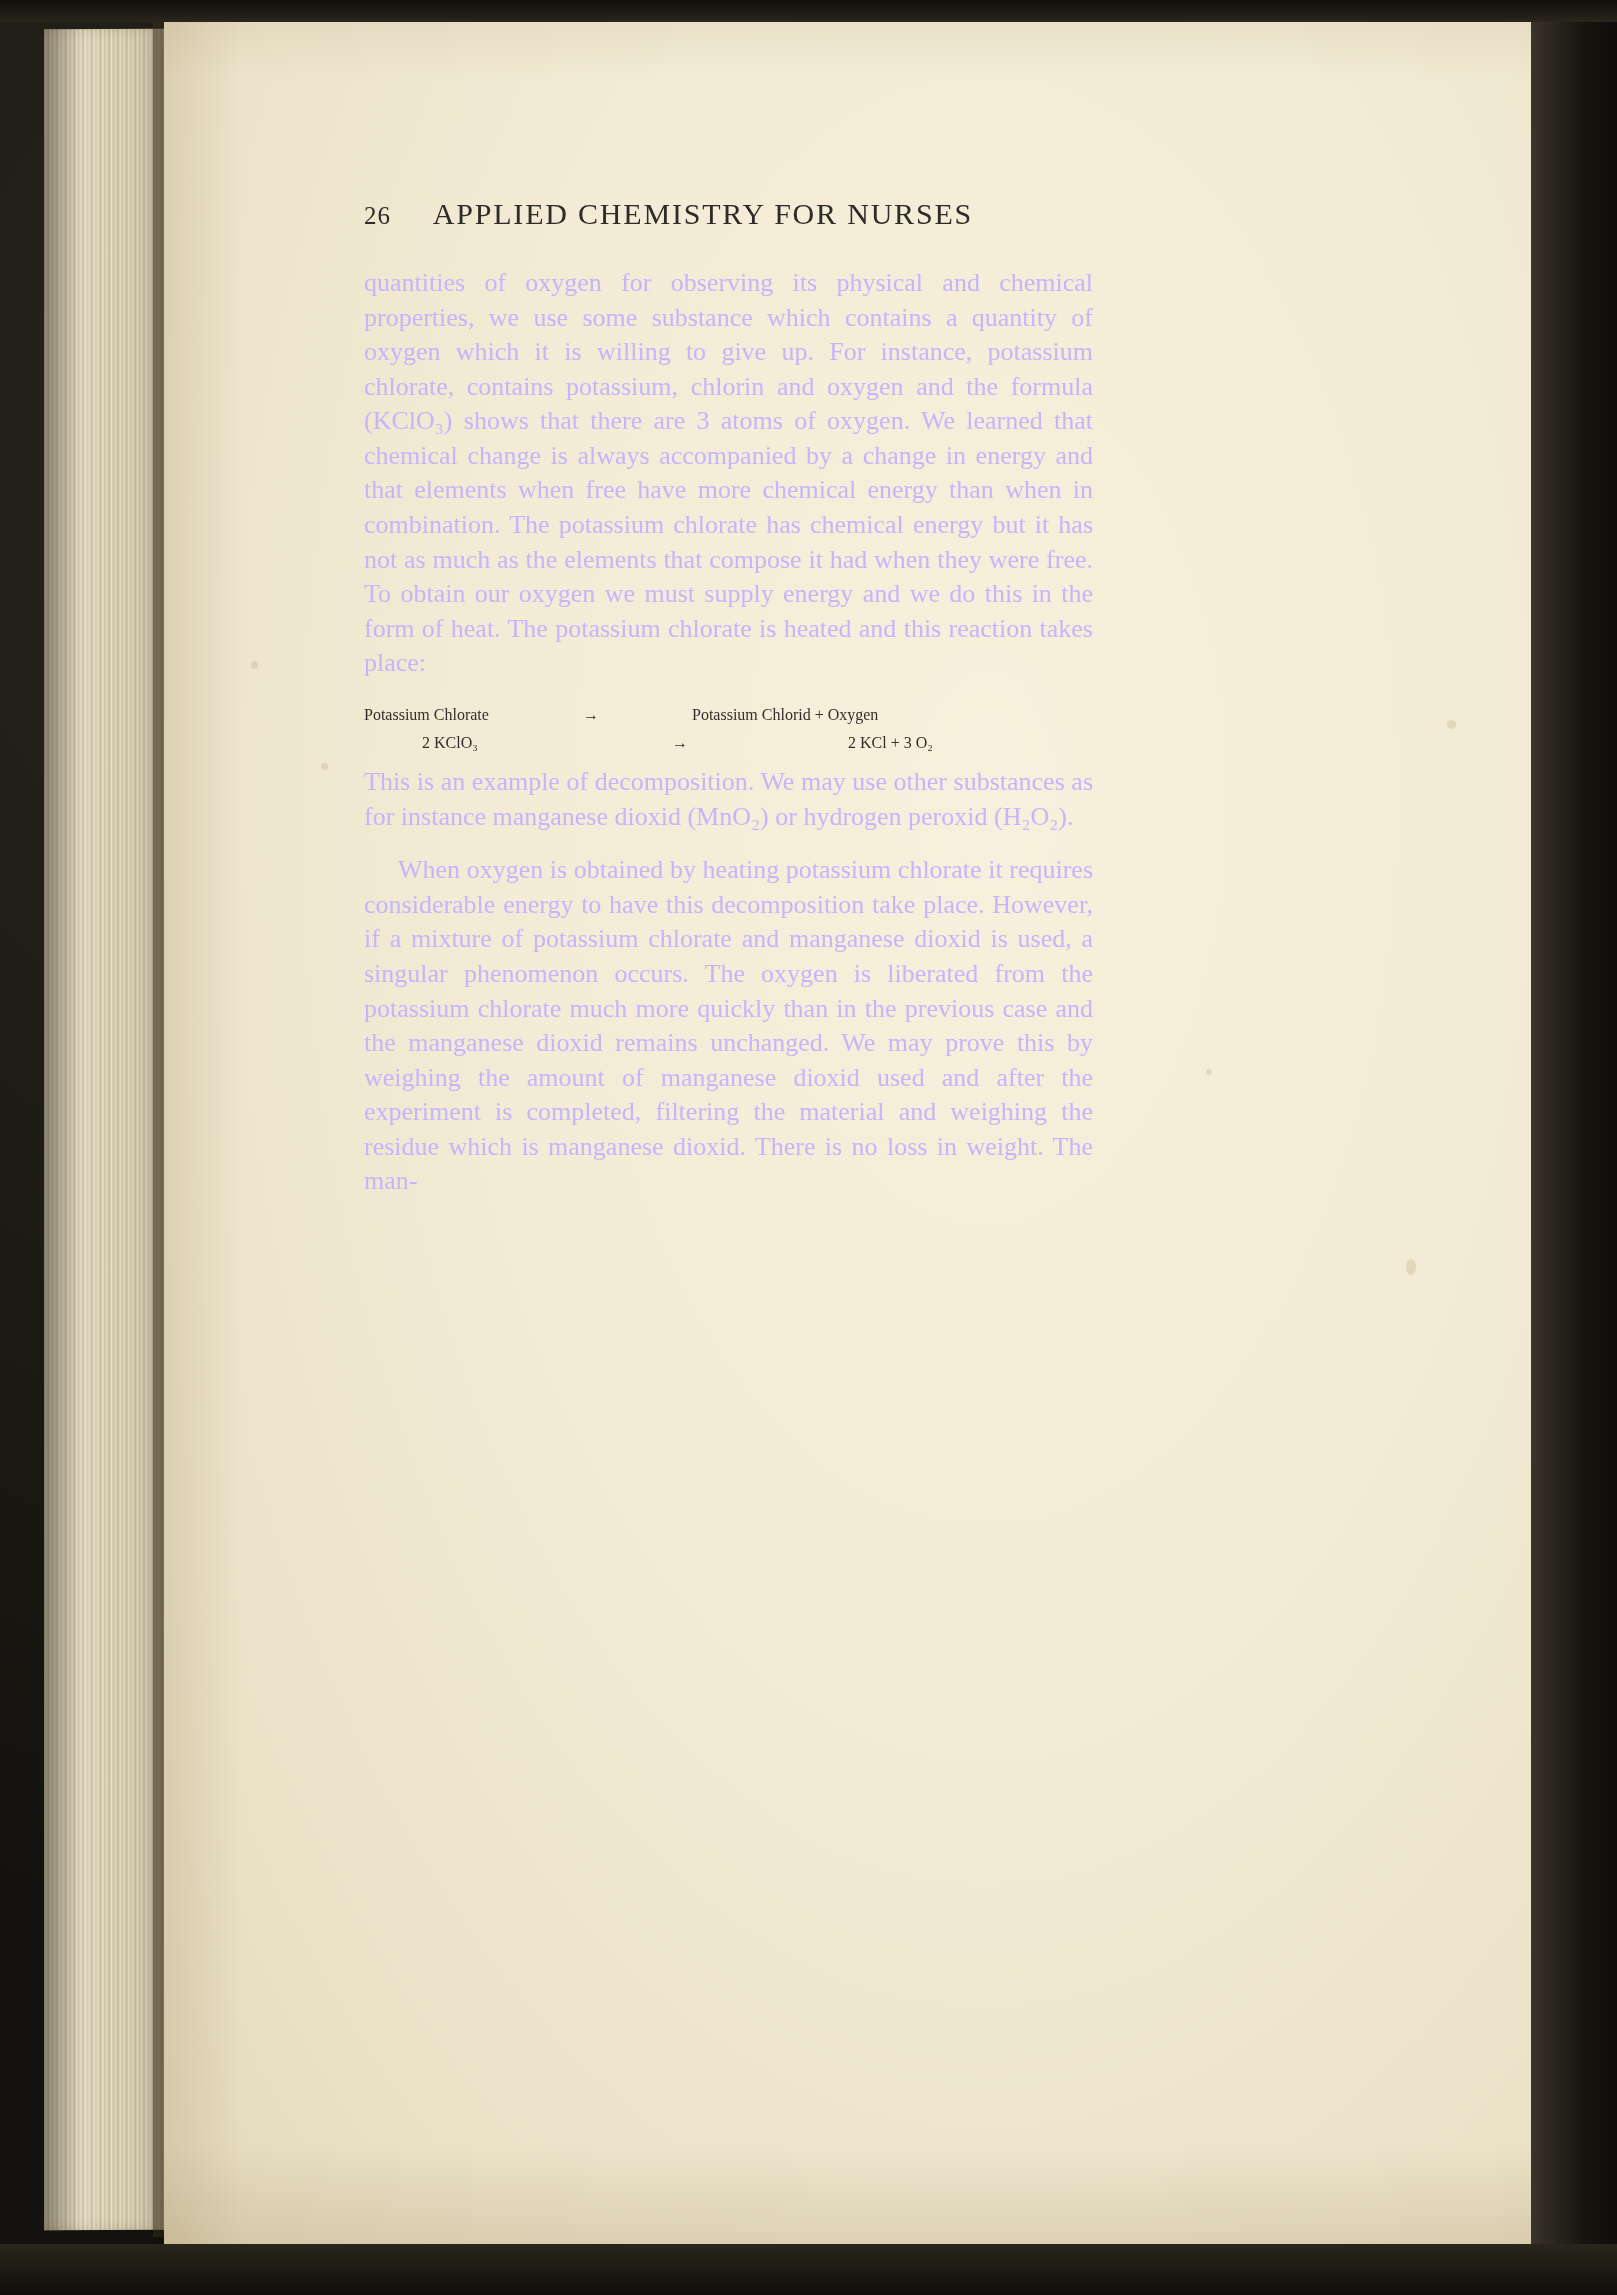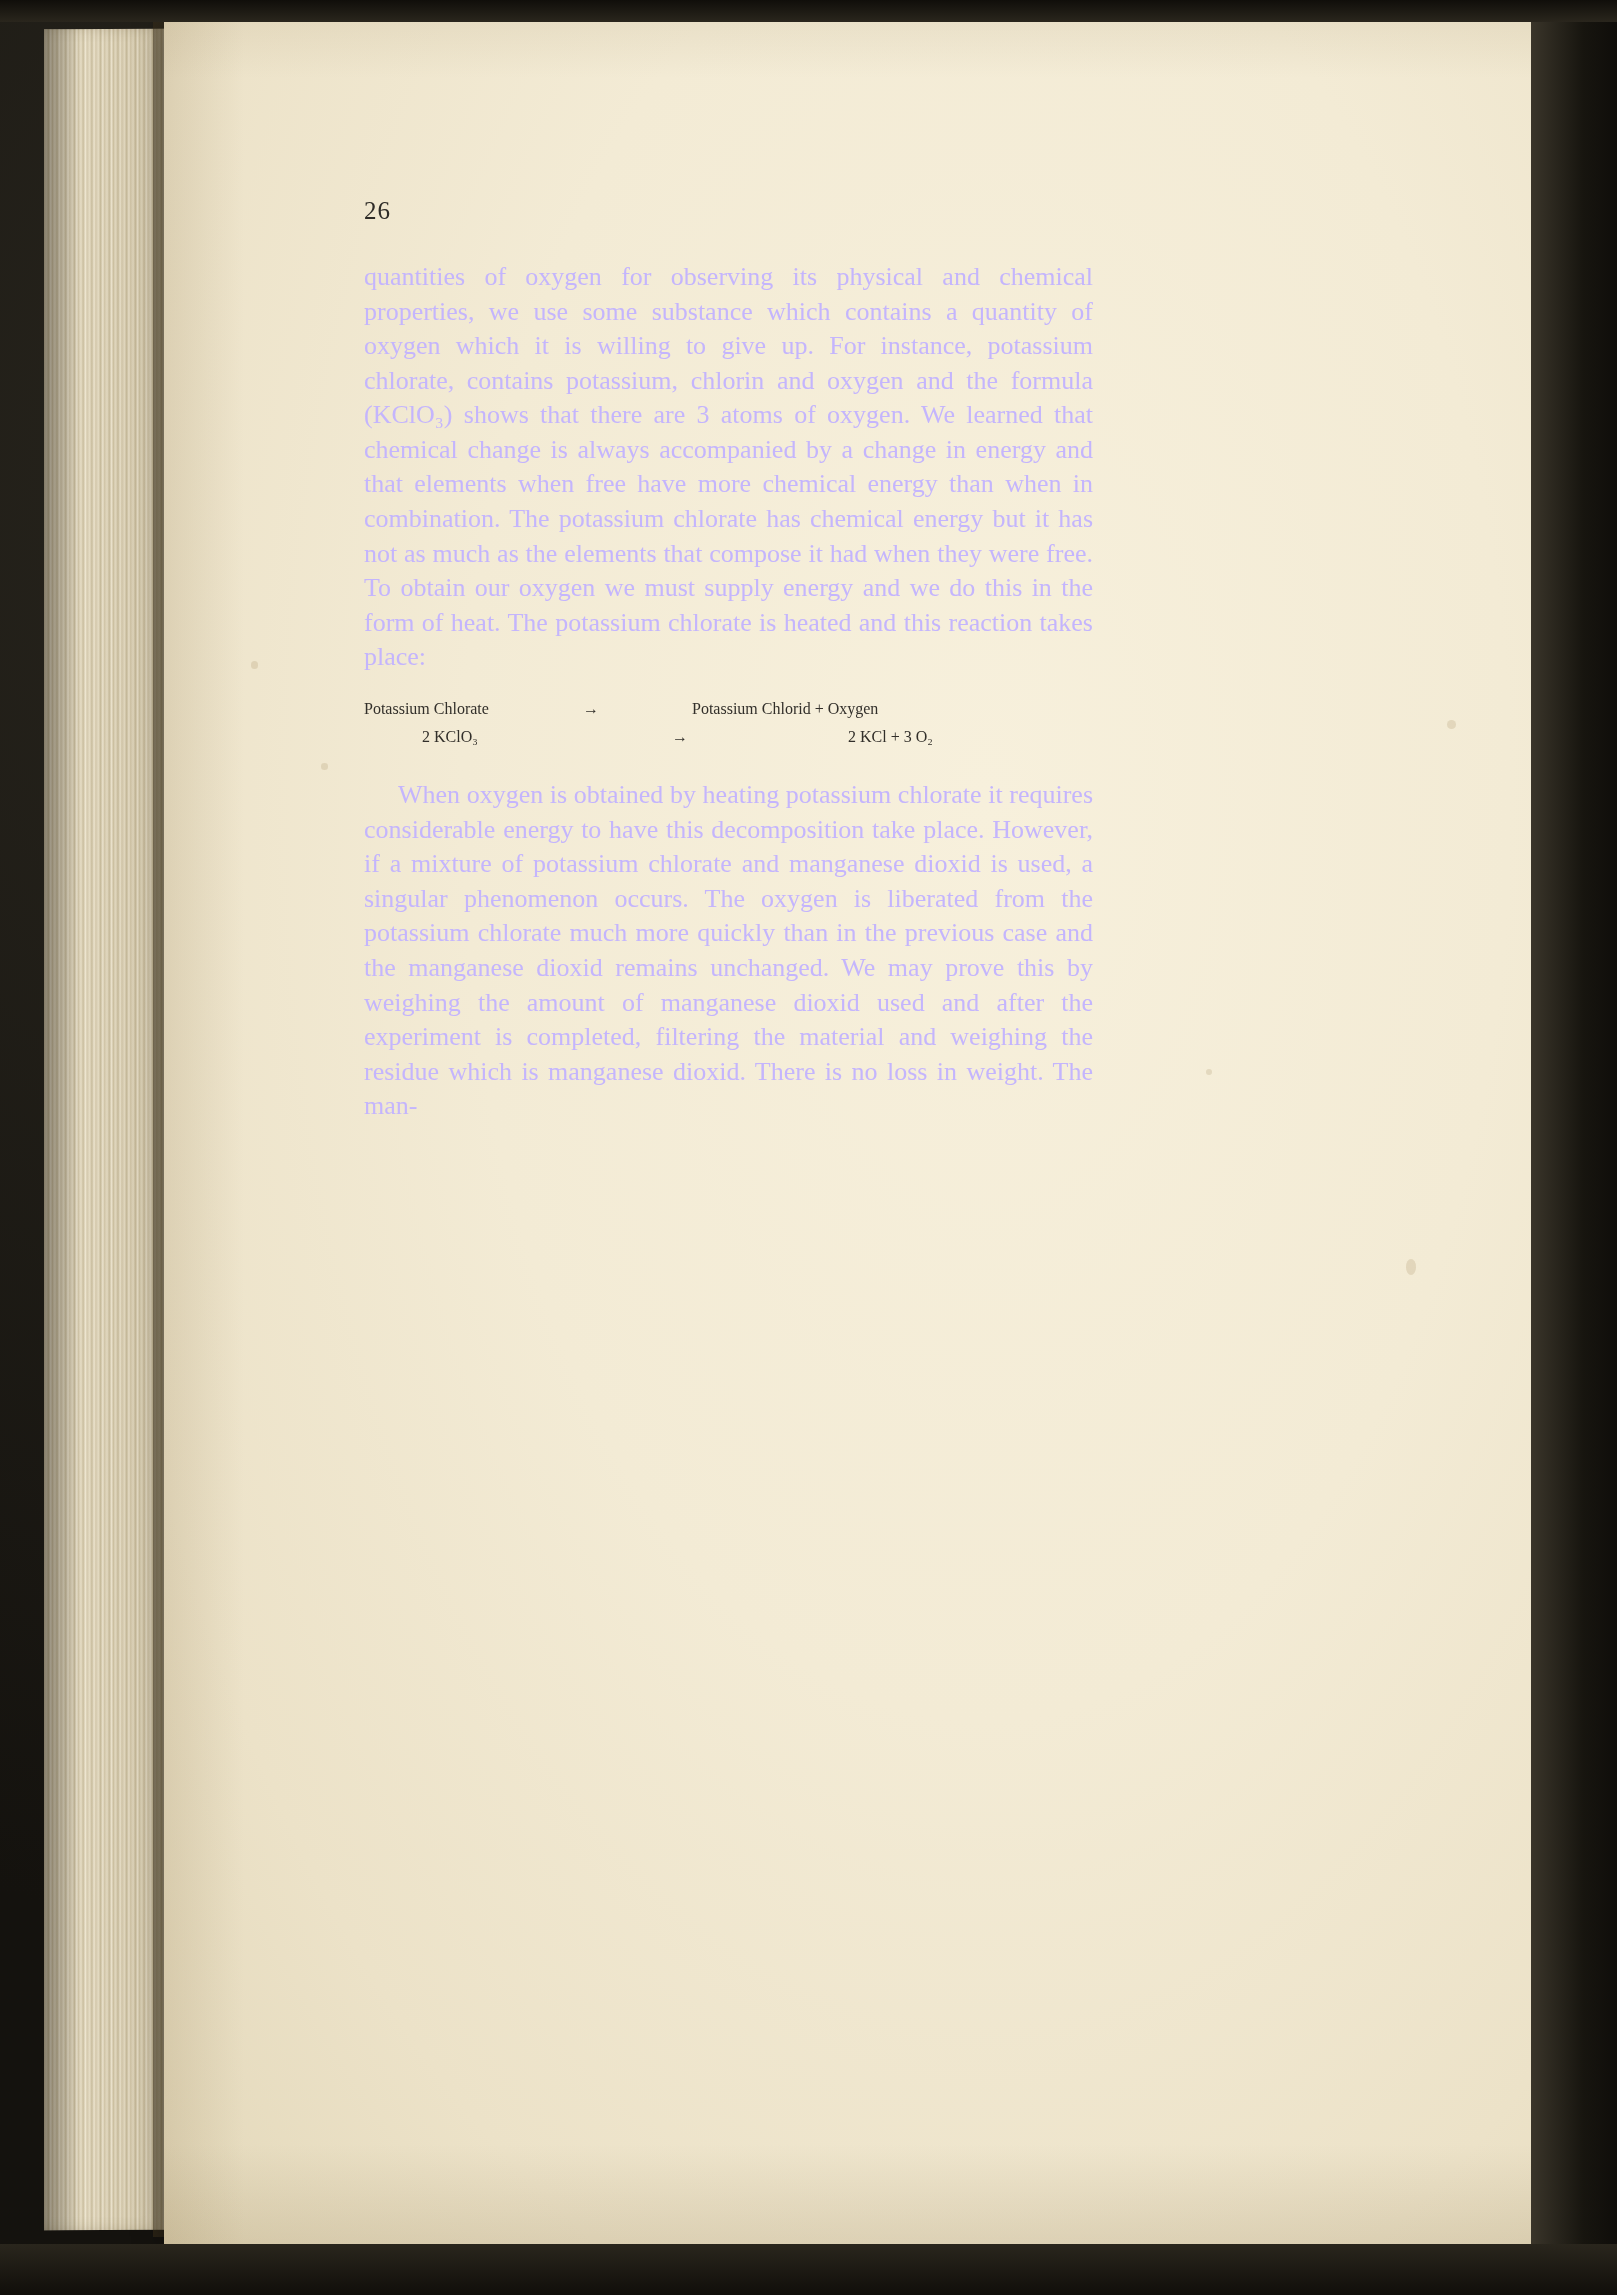--- a/index.html
+++ b/index.html
@@ -183,35 +183,37 @@
   </div>
 
   <div class="right-cover"></div>
   <div class="top-cover"></div>
   <div class="bottom-cover"></div>
 
   <div class="text-col">
 
     <div class="running-head">
       <span class="folio">26</span>
+      <span class="title">APPLIED CHEMISTRY FOR NURSES</span>
     </div>
 
     <p class="body">quantities of oxygen for observing its physical and chemical properties, we use some substance which contains a quantity of oxygen which it is willing to give up.  For instance, potassium chlorate, contains potassium, chlorin and oxygen and the formula (KClO₃) shows that there are 3 atoms of oxygen.  We learned that chemical change is always accompanied by a change in energy and that elements when free have more chemical energy than when in combination.  The potassium chlorate has chemical energy but it has not as much as the elements that compose it had when they were free.  To obtain our oxygen we must supply energy and we do this in the form of heat. The potassium chlorate is heated and this reaction takes place:</p>
 
     <div class="equation">
       <div class="eq-line1">
         <span class="lhs">Potassium Chlorate</span>
         <span class="arrow">→</span>
         <span class="rhs">Potassium Chlorid + Oxygen</span>
       </div>
       <div class="eq-line2">
         <span class="lhs">2 KClO₃</span>
         <span class="arrow">→</span>
         <span class="rhs">2 KCl + 3 O₂</span>
       </div>
     </div>
 
+    <p class="body">This is an example of decomposition.  We may use other substances as for instance manganese dioxid (MnO₂) or hydrogen peroxid (H₂O₂).</p>
     <div class="block-gap"></div>
     <p class="body indent">When oxygen is obtained by heating potassium chlorate it requires considerable energy to have this decomposition take place.  However, if a mixture of potassium chlorate and manganese dioxid is used, a singular phenomenon occurs.  The oxygen is liberated from the potassium chlorate much more quickly than in the previous case and the manganese dioxid remains unchanged.  We may prove this by weighing the amount of manganese dioxid used and after the experiment is completed, filtering the material and weighing the residue which is manganese dioxid.  There is no loss in weight.  The man-</p>
 
   </div>
 </div>
 
 
 </body></html>

